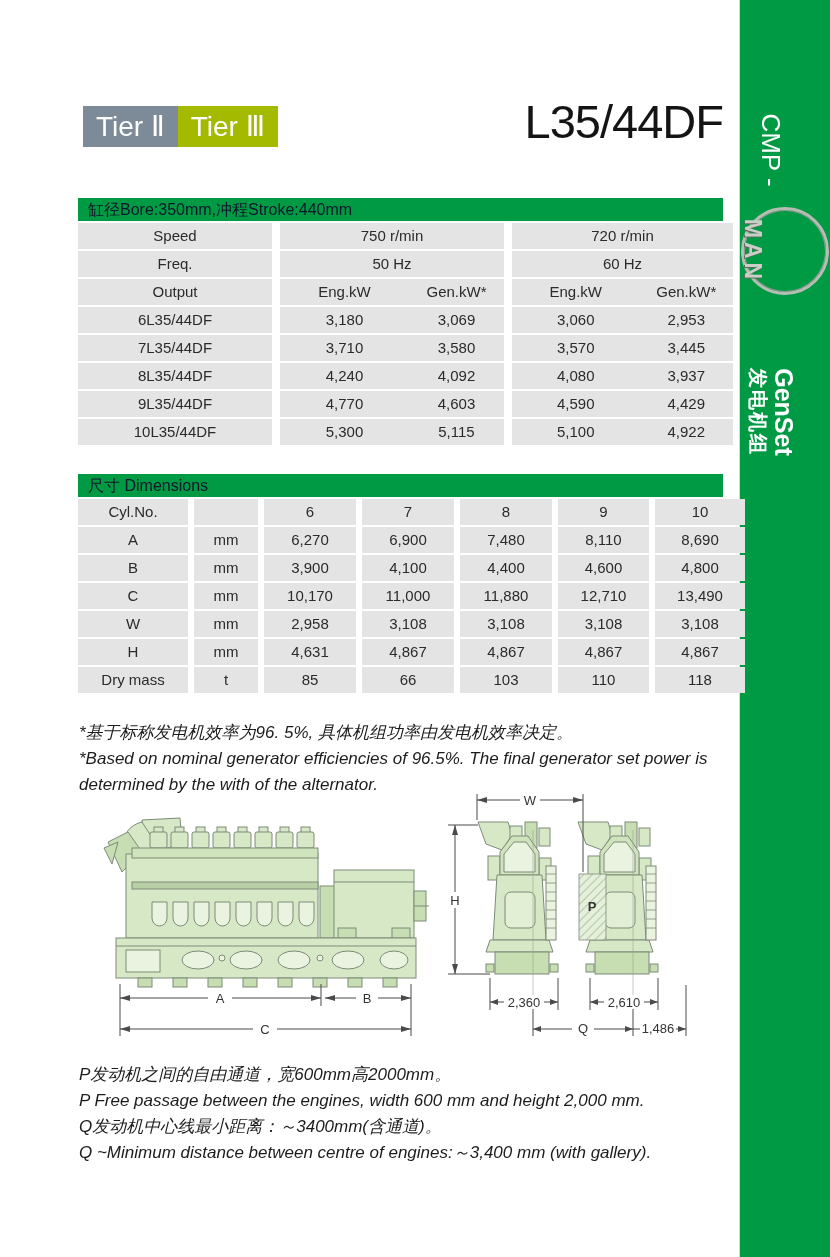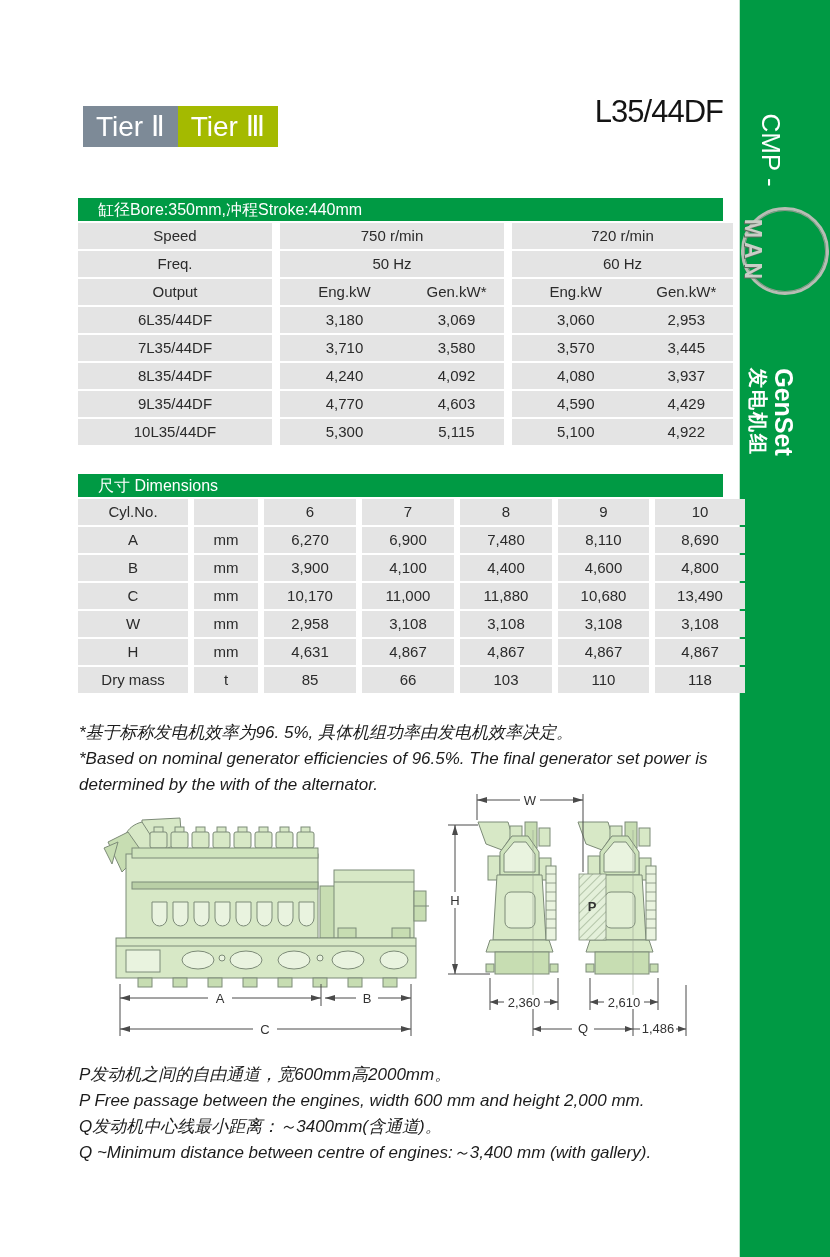--- a/index.html
+++ b/index.html
@@ -19,29 +19,29 @@
             text-shadow:1px 1px 0 #5d6a5e;}
   .genset{left:-35px;top:386px;width:132px;height:52px;}
   .genset .en{font-size:25px;font-weight:bold;color:#fff;line-height:27px;}
   .genset .cn{font-size:20px;font-weight:bold;color:#fff;line-height:24px;letter-spacing:2px;}
 
   
   .badges{position:absolute;left:83px;top:106px;display:flex;align-items:flex-end;}
   .badge{height:41px;line-height:41px;padding:0 13px;color:#fff;font-size:28px;}
   .badge.t2{background:#7d8a97;}
   .badge.t3{background:#a4ba00;}
-  .title{position:absolute;top:94px;right:107px;font-size:31px;color:#141414;
+  .title{position:absolute;top:94px;right:107px;font-size:47px;color:#141414;
          letter-spacing:-1px;}
 
   
   .tablewrap{position:absolute;left:78px;width:645px;}
   .t1{top:198px;}
   .t2{top:474px;}
-  .green-bar{height:23px;line-height:23px;background:#009a44;color:#ffffff;
-             font-size:16px;padding-left:20px;margin-bottom:2px;}
+  .green-bar{height:23px;line-height:23px;background:#009a44;color:#0f172a;
+             font-size:16px;padding-left:10px;margin-bottom:2px;}
   .grow{display:grid;column-gap:8px;margin-bottom:2px;}
   .g3{grid-template-columns:194px 224px 221px;}
   .g7{grid-template-columns:110px 64px 92px 92px 92px 91px 90px;column-gap:6px;}
   .cell{background:#e4e4e4;height:26px;line-height:26px;text-align:center;
         font-size:15px;color:#2b2b2b;}
   .cell.split{display:flex;}
   .cell.split span{flex:1;padding-left:17px;}
 
   
   .notes{position:absolute;left:79px;width:660px;font-style:italic;font-size:17px;
@@ -185,21 +185,21 @@
       <div class="cell">4,400</div>
       <div class="cell">4,600</div>
       <div class="cell">4,800</div>
     </div>
     <div class="grow g7">
       <div class="cell">C</div>
       <div class="cell">mm</div>
       <div class="cell">10,170</div>
       <div class="cell">11,000</div>
       <div class="cell">11,880</div>
-      <div class="cell">10,680</div>
+      <div class="cell">12,710</div>
       <div class="cell">13,490</div>
     </div>
     <div class="grow g7">
       <div class="cell">W</div>
       <div class="cell">mm</div>
       <div class="cell">2,958</div>
       <div class="cell">3,108</div>
       <div class="cell">3,108</div>
       <div class="cell">3,108</div>
       <div class="cell">3,108</div>

